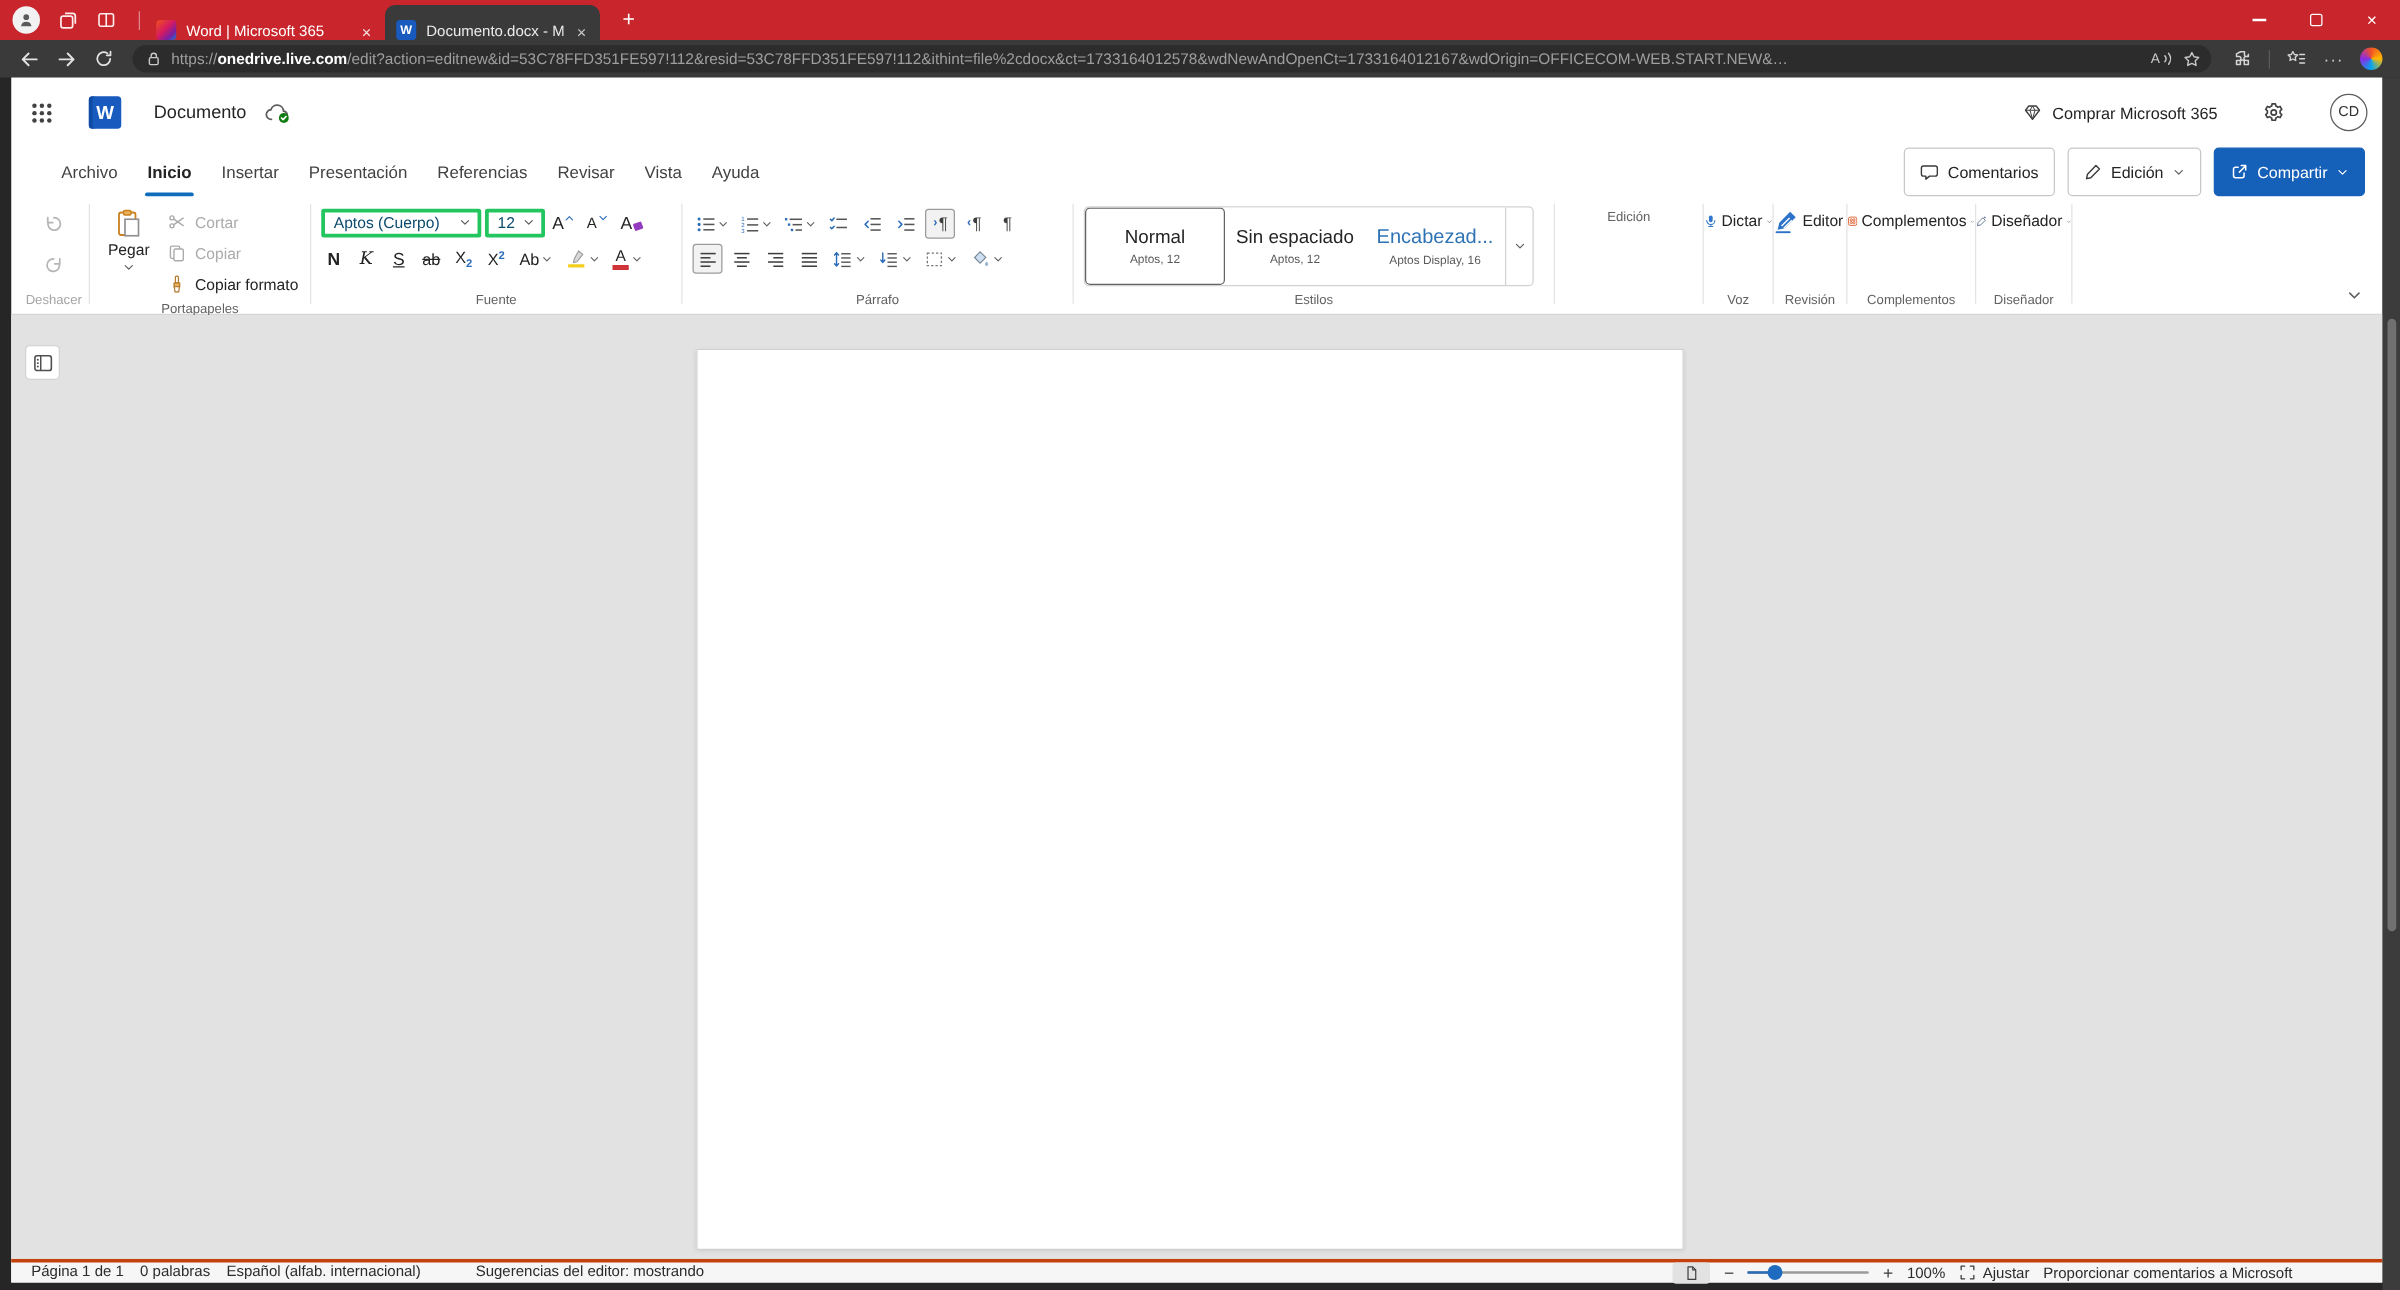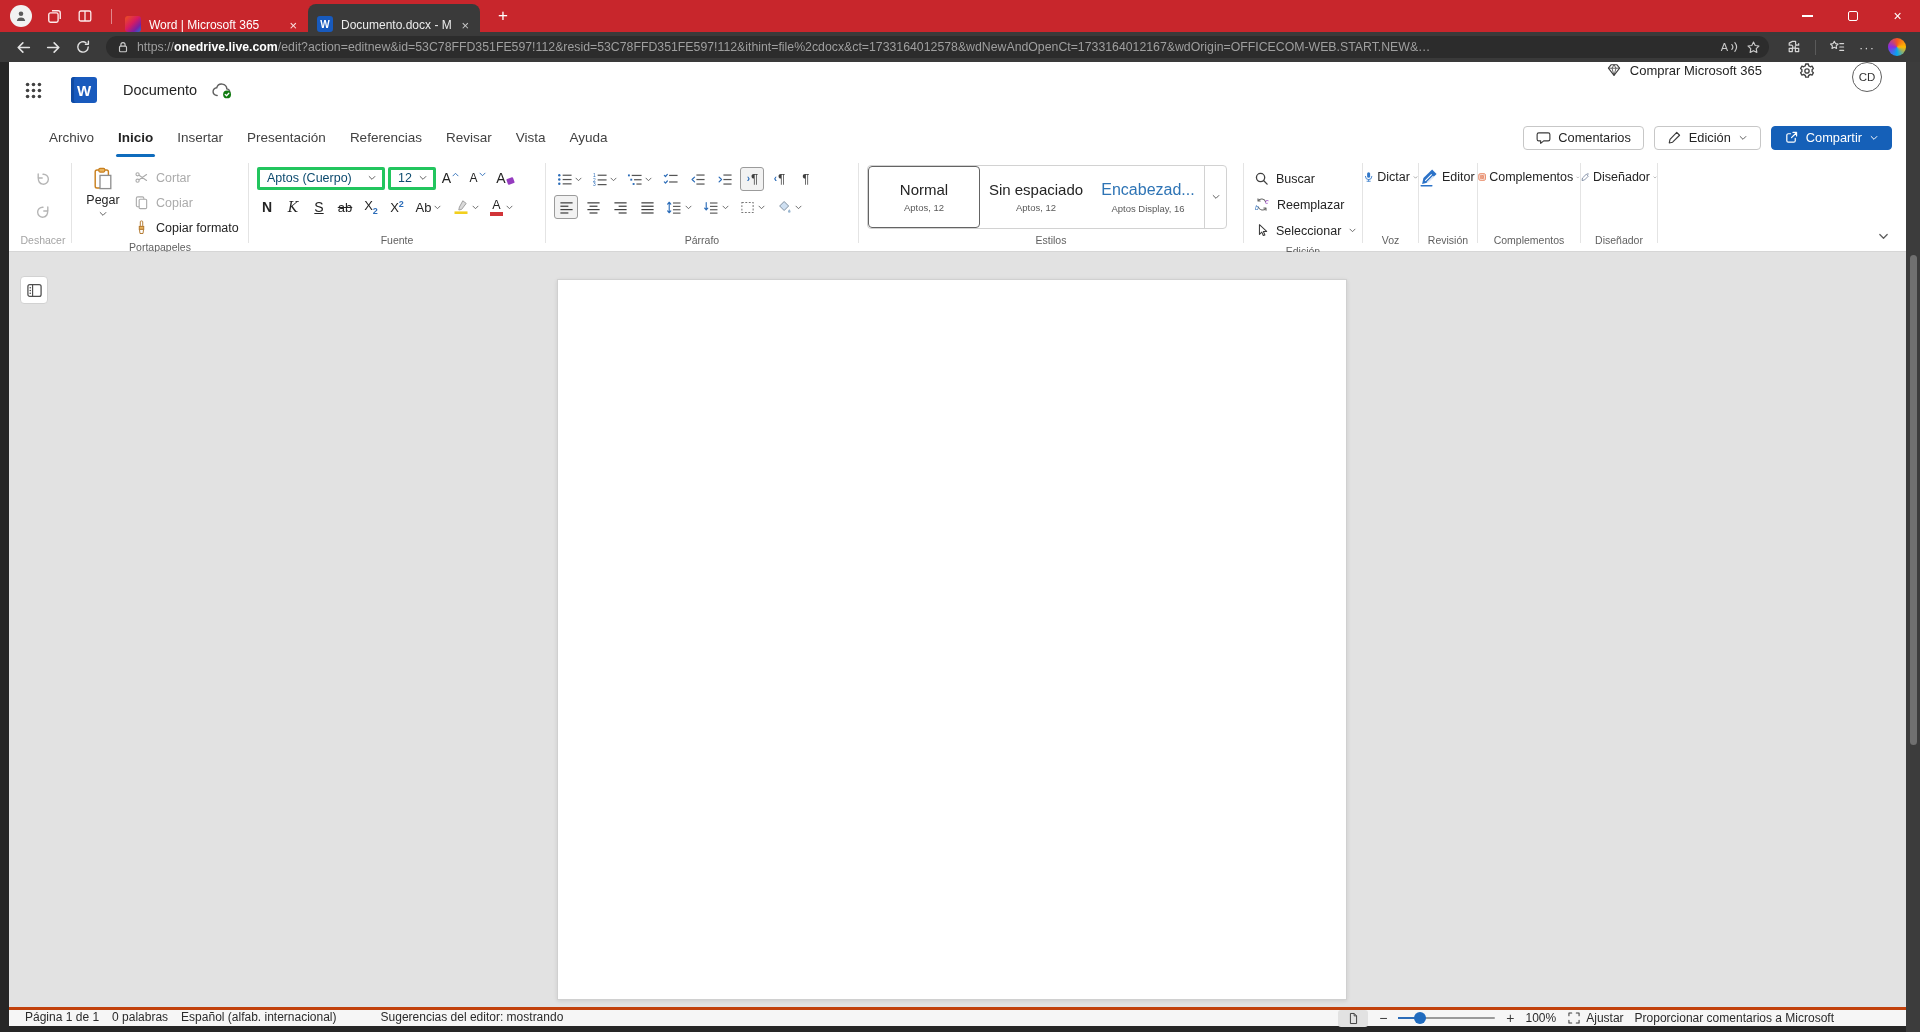--- a/index.html
+++ b/index.html
@@ -41,32 +41,32 @@
 
   
   .app { position:absolute; top:62px; left:9px; width:1897px; bottom:6px; background:#fff; display:flex; flex-direction:column; }
 
   .app-header { height:56px; display:flex; align-items:center; padding-left:15px; position:relative; }
   .waffle { color:#424242; margin-right:28px; }
   .word-logo { width:26px; height:26px; border-radius:3px; background:#185ABD; color:#fff; font-weight:bold; font-size:15px; display:flex; align-items:center; justify-content:center; margin-right:26px; box-shadow:inset 3px 0 0 #0f4aa3; }
   .doc-title { font-size:14.5px; color:#242424; margin-right:14px; }
   .searchbox { position:absolute; left:684px; top:13px; width:470px; height:30px; background:#f3f3f3; border:1px solid #ececec; border-radius:4px; display:flex; align-items:center; padding:0 10px; gap:9px; color:#616161; }
   .searchbox .ph { font-size:13px; color:#616161; }
-  .hdr-right { position:absolute; right:0; top:0; height:56px; display:flex; align-items:flex-start; gap:36px; padding-right:24px; }
+  .hdr-right { position:absolute; right:0; top:0; height:56px; display:flex; align-items:center; gap:36px; padding-right:12px; }
   .buy { display:flex; align-items:center; gap:8px; font-size:13px; color:#242424; }
   .gear { color:#424242; }
   .cd-avatar { width:30px; height:30px; border-radius:50%; border:1.4px solid #5f5f5f; color:#333; font-size:11.5px; display:flex; align-items:center; justify-content:center; }
 
   
   .menurow { height:39px; display:flex; align-items:center; padding-left:28px; position:relative; }
   .mtab { position:relative; height:39px; display:flex; align-items:center; padding:0 12px; font-size:13.5px; color:#424242; }
   .mtab.sel { color:#242424; font-weight:bold; }
   .mtab.sel::after { content:""; position:absolute; left:10px; right:10px; bottom:0; height:3px; border-radius:3px; background:#0F6CBD; }
   .menu-right { margin-left:auto; display:flex; align-items:center; gap:10px; padding-right:14px; }
-  .obtn { height:24px; border:1px solid #c7c7c7; background:#fff; border-radius:4px; display:flex; align-items:center; gap:7px; padding:0 12px; font-size:12.8px; color:#242424; }
+  .obtn { height:39px; border:1px solid #c7c7c7; background:#fff; border-radius:4px; display:flex; align-items:center; gap:7px; padding:0 12px; font-size:12.8px; color:#242424; }
   .obtn.share { background:#1560B8; border-color:#1560B8; color:#fff; }
 
   
   .ribbon { height:95px; border-bottom:1px solid #d6d6d6; display:flex; padding-left:6px; position:relative; }
   .grp { display:flex; flex-direction:column; padding-top:8px; }
   .grp-body { flex:1; }
   .glabel { height:20px; font-size:10.5px; color:#616161; text-align:center; position:relative; padding-top:3px; }
   .glabel.dis { color:#a4a4a4; }
   .vsep { width:1px; background:#e4e4e4; margin:6px 0 8px; }
   .ib { display:flex; align-items:center; justify-content:center; height:24px; min-width:24px; border-radius:3px; color:#3f3f3f; }
@@ -864,43 +864,20 @@
                   <use href="#i-chev"></use>
                 </svg>
               </div>
           </div>
         </div>
         <div class="glabel">Estilos</div>
       </div>
       <div class="vsep"></div>
 
       <div class="grp g-edit">
-        <div class="grp-body">
-          <div class="erow">
-              <svg width="15" height="15" style="color:#3f3f3f">
-                <use href="#i-search"></use>
-              </svg>
-              <span>Buscar</span>
-            </div>
-          <div class="erow">
-              <svg width="16" height="15">
-                <use href="#i-replace"></use>
-              </svg>
-              <span>Reemplazar</span>
-            </div>
-          <div class="erow">
-              <svg width="15" height="15">
-                <use href="#i-cursor"></use>
-              </svg>
-              <span>Seleccionar</span>
-              <svg width="9" height="9" class="chev">
-                <use href="#i-chev"></use>
-              </svg>
-            </div>
-        </div>
         <div class="glabel">Edición</div>
       </div>
       <div class="vsep"></div>
 
       <div class="grp g-voice">
         <div class="grp-body">
           <div class="bigb">
               <svg width="20" height="20">
                 <use href="#i-mic"></use>
               </svg>

